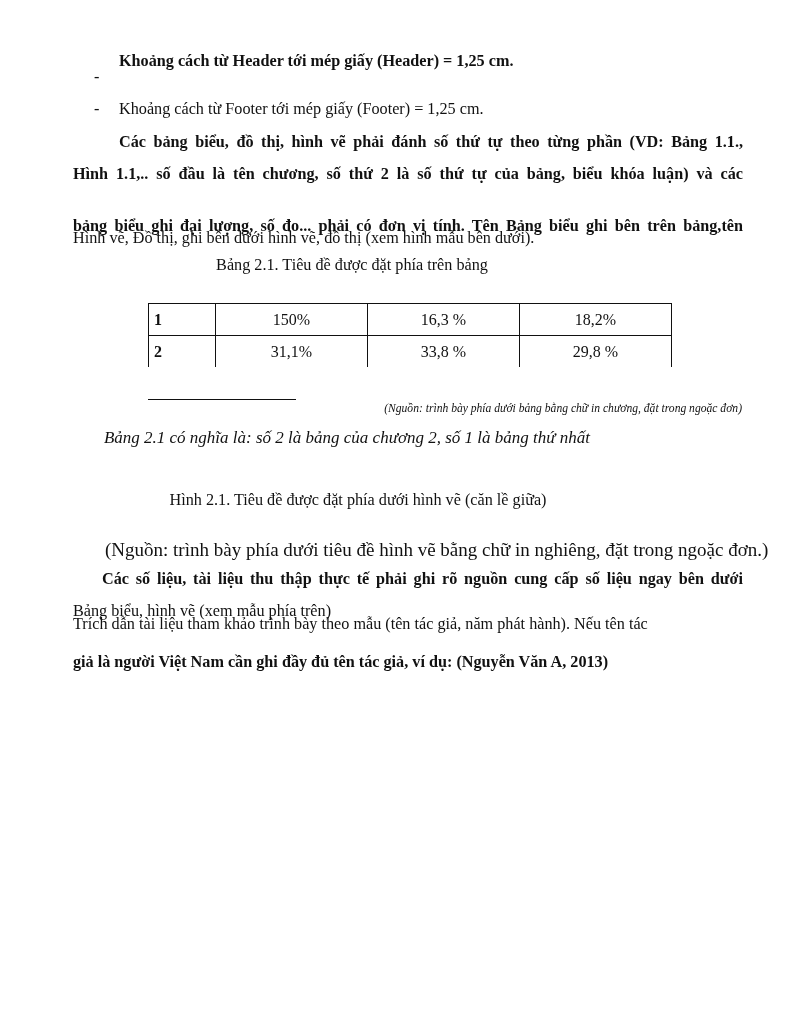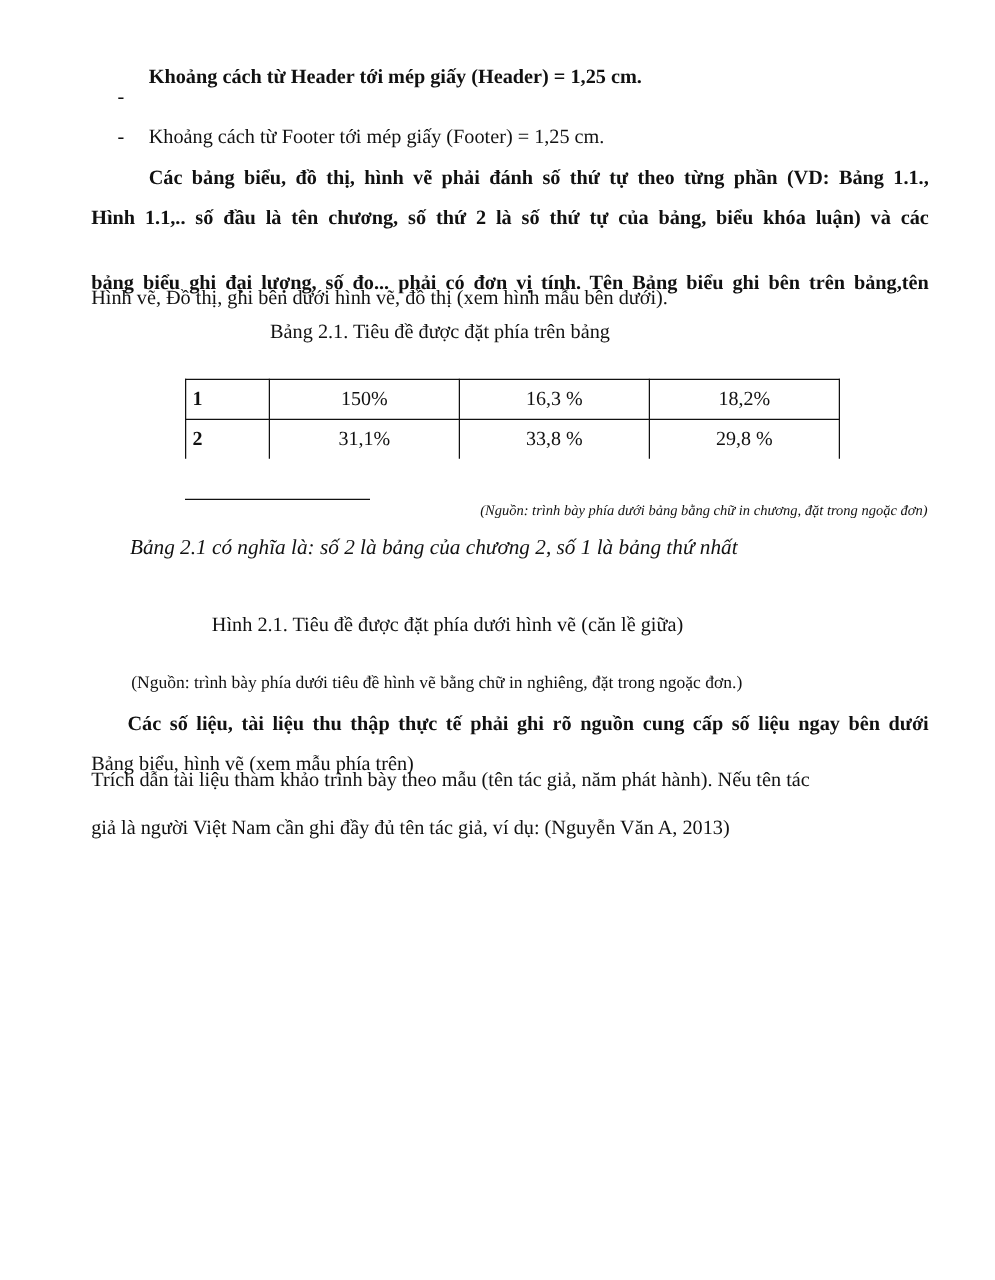--- a/index.html
+++ b/index.html
@@ -65,23 +65,23 @@
 </tbody>
   </table>
 <div class="bottom-stub"></div>
 
 <div class="abs src-italic" style="right:54px; top:402px;">(Nguồn: trình bày phía dưới bảng bằng chữ in chương, đặt trong ngoặc đơn)</div>
 
 <div class="center italic" style="top:428px; font-size:17px; left:-5px;">Bảng 2.1 có nghĩa là: số 2 là bảng của chương 2, số 1 là bảng thứ nhất</div>
 
 <div class="center" style="top:491px; left:6px;">Hình 2.1. Tiêu đề được đặt phía dưới hình vẽ (căn lề giữa)</div>
 
-<div class="abs" style="left:105px; top:539px; font-size:14px;">(Nguồn: trình bày phía dưới tiêu đề hình vẽ bằng chữ in nghiêng, đặt trong ngoặc đơn.)</div>
+<div class="abs" style="left:105px; top:539px; font-size:19px;">(Nguồn: trình bày phía dưới tiêu đề hình vẽ bằng chữ in nghiêng, đặt trong ngoặc đơn.)</div>
 
 <div>
   <div class="just" style="top:570px; left:102px; width:641px;">Các số liệu, tài liệu thu thập thực tế phải ghi rõ nguồn cung cấp số liệu ngay bên dưới</div>
   <div class="abs" style="left:73px; top:602px;">Bảng biểu, hình vẽ (xem mẫu phía trên)</div>
 </div>
 
 <div>
   <div class="abs" style="left:73px; top:615px;">Trích dẫn tài liệu tham khảo trình bày theo mẫu (tên tác giả, năm phát hành). Nếu tên tác</div>
-  <div class="abs" style="left:73px; top:653px;">giả là người Việt Nam cần ghi đầy đủ tên tác giả, ví dụ: (Nguyễn Văn A, 2013)</div>
+  <div class="abs" style="left:73px; top:653px;font-weight:bold;">giả là người Việt Nam cần ghi đầy đủ tên tác giả, ví dụ: (Nguyễn Văn A, 2013)</div>
 </div>
 
 </body></html>

